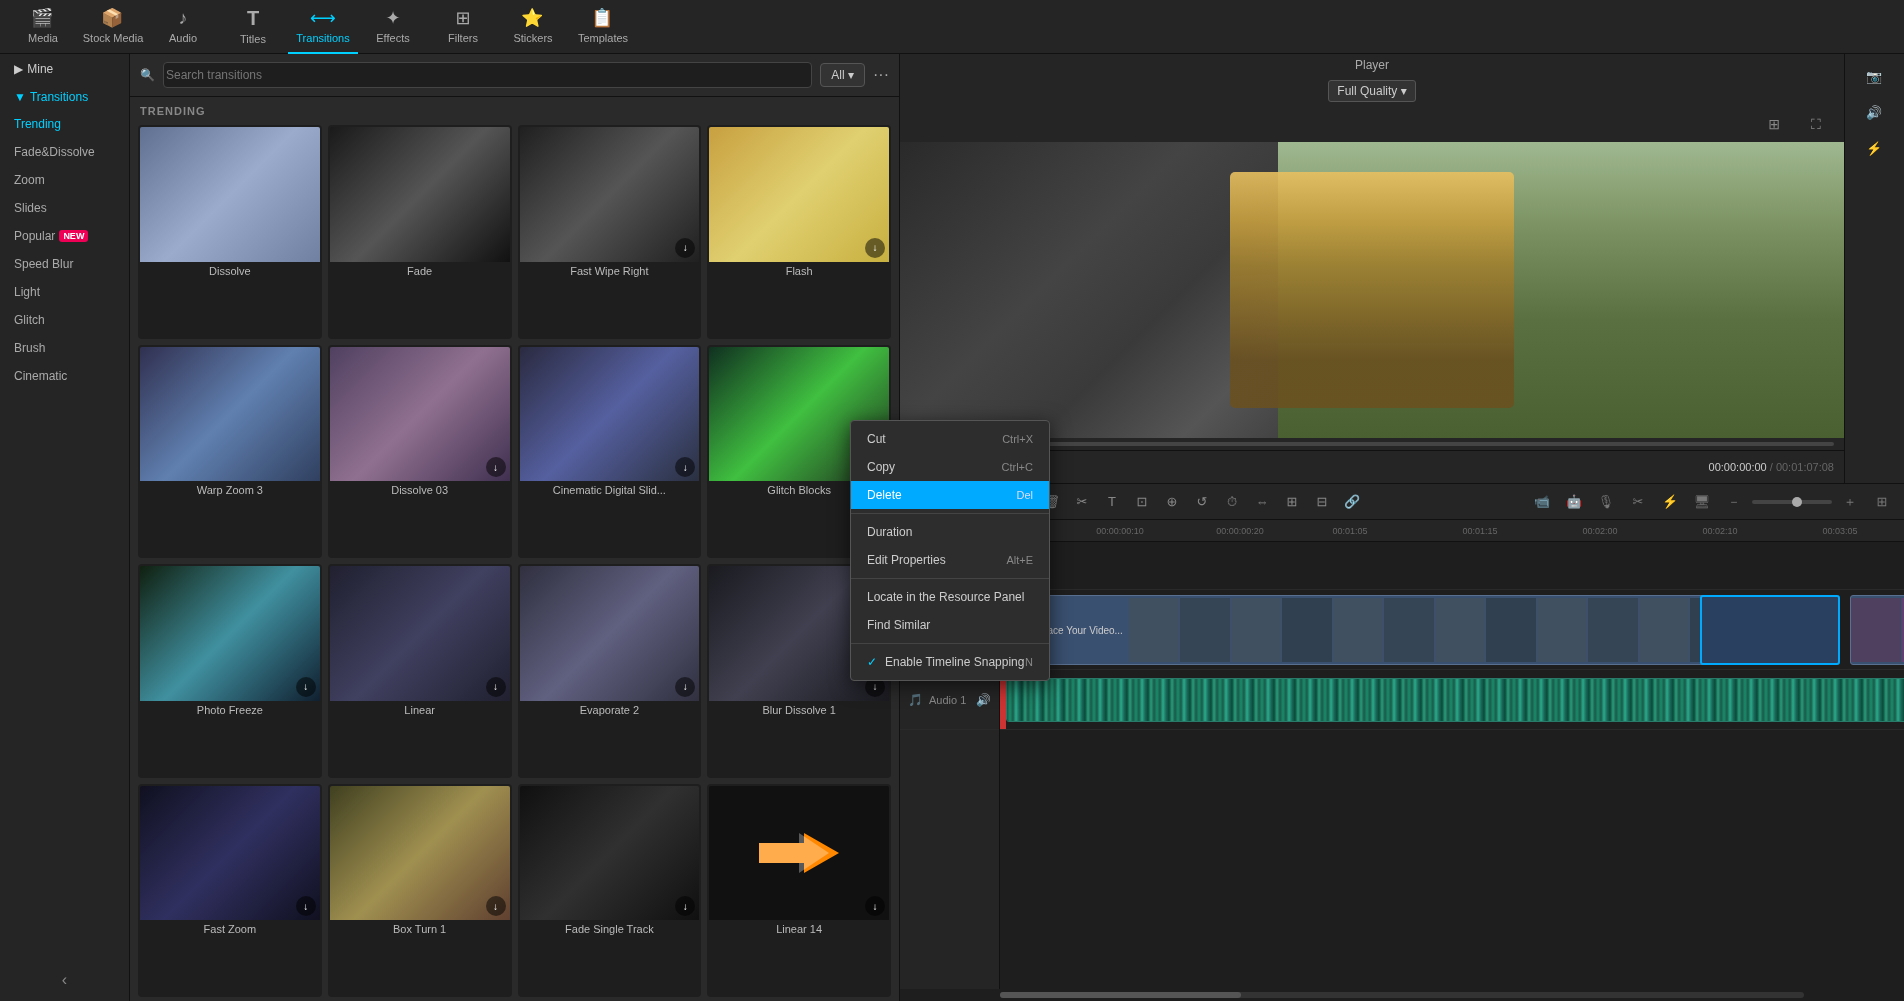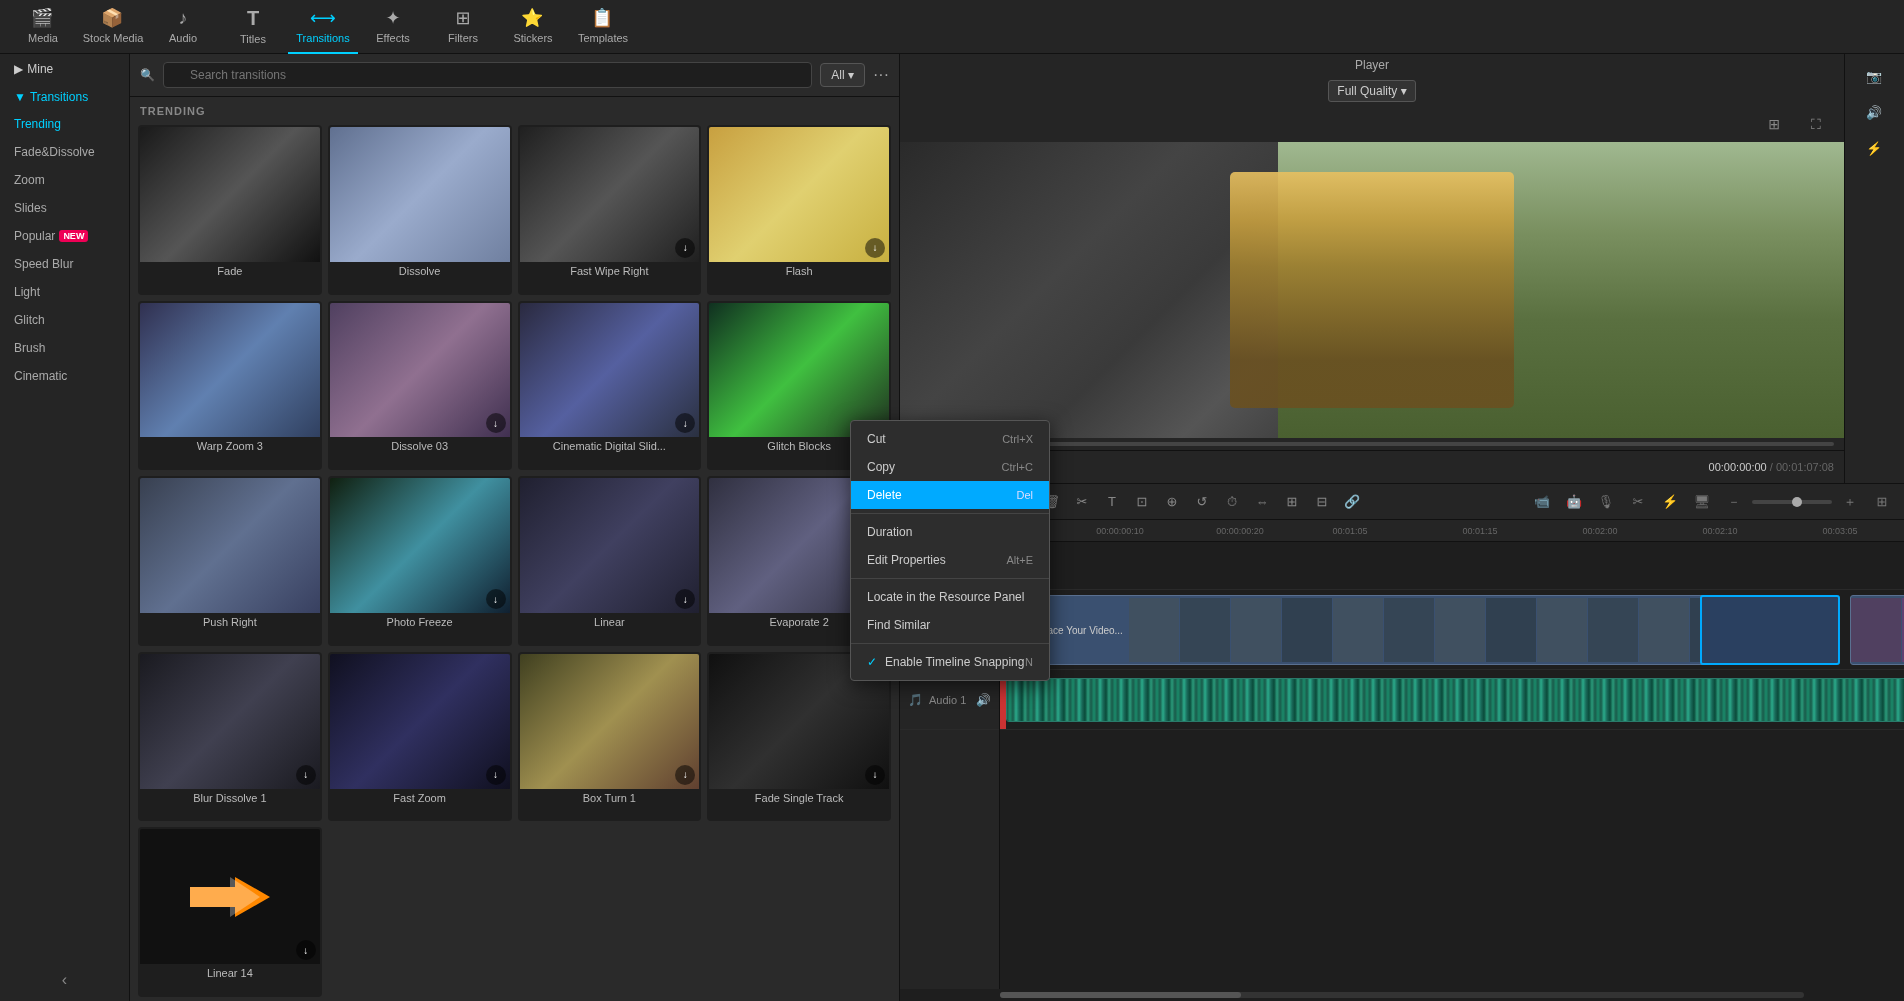--- a/index.html
+++ b/index.html
@@ -51,21 +51,21 @@
     .transitions-panel {
       width: 770px; background: #2a2a2a; display: flex; flex-direction: column;
       border-right: 1px solid #111; flex-shrink: 0; height: 100%; overflow: hidden;
     }
     .transitions-header {
       display: flex; align-items: center; padding: 8px 10px; gap: 8px;
       border-bottom: 1px solid #111;
     }
     .search-box {
       flex: 1; background: #1e1e1e; border: 1px solid #444; border-radius: 4px;
-      padding: 5px 26px; color: #ccc; font-size: 12px; outline: none;
+      padding: 5px 2px; color: #ccc; font-size: 12px; outline: none;
     }
     .filter-btn {
       background: #333; border: 1px solid #555; border-radius: 4px;
       padding: 4px 10px; color: #ccc; cursor: pointer; font-size: 12px;
     }
     .more-btn {
       background: none; border: none; color: #aaa; cursor: pointer; font-size: 16px;
     }
     .section-label {
       padding: 8px 10px 4px; font-size: 11px; color: #888; font-weight: bold; letter-spacing: 1px;
@@ -336,32 +336,32 @@
       <button class="filter-btn">
         <span>All</span>
         <span> ▾</span>
       </button>
       <button class="more-btn">···</button>
     </div>
     <div class="section-label">TRENDING</div>
     <div class="grid-container">
 
       <div class="grid-item">
+        <div class="grid-thumb thumb-dissolve">
+          <div style="width:100%;height:100%;background:linear-gradient(135deg,#607090,#9aabcc,#7080a0);"></div>
+        </div>
+        <div class="grid-label">Dissolve</div>
+      </div>
+      <div class="grid-item">
         <div class="grid-thumb">
           <div style="width:100%;height:100%;background:linear-gradient(135deg,#1a1a1a,#555,#111);"></div>
         </div>
         <div class="grid-label">Fade</div>
       </div>
       <div class="grid-item">
-        <div class="grid-thumb thumb-dissolve">
-          <div style="width:100%;height:100%;background:linear-gradient(135deg,#607090,#9aabcc,#7080a0);"></div>
-        </div>
-        <div class="grid-label">Dissolve</div>
-      </div>
-      <div class="grid-item">
         <div class="grid-thumb" style="position:relative;">
           <div style="width:100%;height:100%;background:linear-gradient(135deg,#202020,#555,#202020);"></div>
           <div class="thumb-overlay">↓</div>
         </div>
         <div class="grid-label">Fast Wipe Right</div>
       </div>
 
       <div class="grid-item">
         <div class="grid-thumb" style="position:relative;">
           <div style="width:100%;height:100%;background:linear-gradient(135deg,#c8a040,#e0d070,#c8b040);"></div>
@@ -388,26 +388,20 @@
           <div style="width:100%;height:100%;background:linear-gradient(135deg,#2a2a40,#5560a0,#2a3040);"></div>
           <div class="thumb-overlay">↓</div>
         </div>
         <div class="grid-label">Cinematic Digital Slid...</div>
       </div>
       <div class="grid-item">
         <div class="grid-thumb">
           <div style="width:100%;height:100%;background:linear-gradient(135deg,#103020,#40c040,#203020);"></div>
         </div>
         <div class="grid-label">Glitch Blocks</div>
-      </div>
-      <div class="grid-item">
-        <div class="grid-thumb">
-          <div style="width:100%;height:100%;background:linear-gradient(135deg,#384050,#607090,#384060);"></div>
-        </div>
-        <div class="grid-label">Push Right</div>
       </div>
       <div class="grid-item">
         <div class="grid-thumb" style="position:relative;">
           <div style="width:100%;height:100%;background:linear-gradient(135deg,#102010,#4090a0,#102030);"></div>
           <div class="thumb-overlay">↓</div>
         </div>
         <div class="grid-label">Photo Freeze</div>
       </div>
 
       <div class="grid-item">

